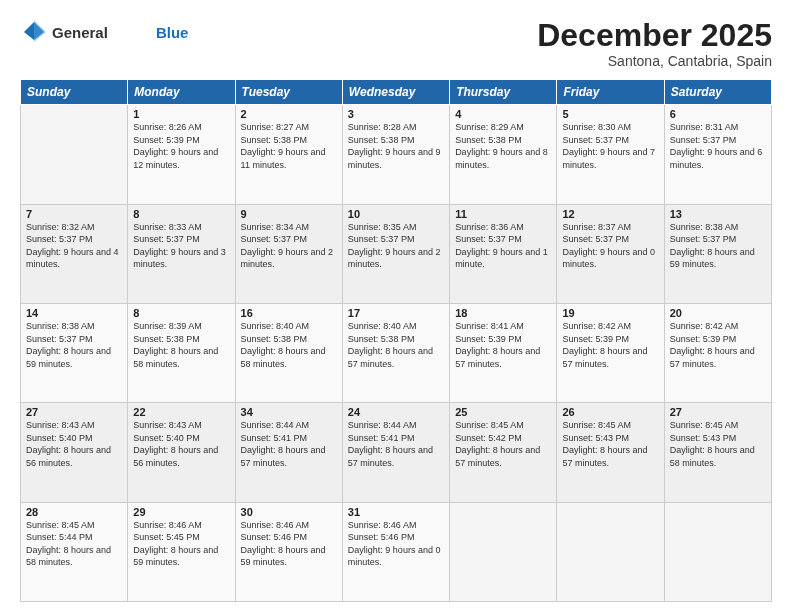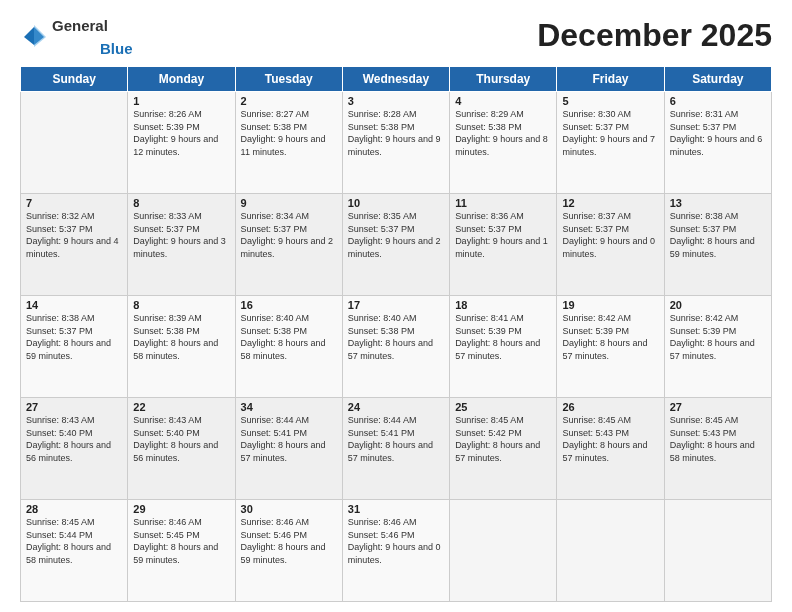--- a/index.html
+++ b/index.html
@@ -23,23 +23,22 @@
       justify-content: space-between;
       margin-bottom: 10px;
     }
     .logo {
       display: flex;
       align-items: center;
       gap: 4px;
     }
     .logo-text {
       display: flex;
-      flex-direction: column;
+      flex-direction: row;
       line-height: 1;
-      gap: 8px;
     }
     .logo-general {
       font-size: 15px;
       font-weight: bold;
       color: #333;
     }
     .logo-blue {
       font-size: 15px;
       font-weight: bold;
       color: #1a6fb5;
@@ -66,23 +65,24 @@
     .calendar-table {
       width: 100%;
       border-collapse: collapse;
       flex: 1;
     }
     .calendar-table thead tr th {
       background-color: #2266aa;
       color: #fff;
       font-size: 12px;
       font-weight: bold;
-      text-align: center;
+      text-align: left;
       padding: 5px 6px;
       border: 1px solid #fff;
+      font-style: italic;
     }
     .calendar-table tbody tr td {
       vertical-align: top;
       border: 1px solid #ccc;
       padding: 3px 5px;
       font-size: 9.5px;
       color: #333;
       width: calc(100% / 7);
       height: 88px;
       background: #fff;
@@ -119,20 +119,21 @@
         <polygon points="14,4 24,14 14,22 4,14" fill="#1a6fb5"></polygon>
         <polygon points="14,2 26,14 14,24" fill="#4fa3e0" opacity="0.5"></polygon>
       </svg>
       <div class="logo-text">
         <span class="logo-general">General</span>
         <span class="logo-blue">Blue</span>
       </div>
     </div>
     <div class="title-block">
       <div class="month-title">December 2025</div>
+      <div class="subtitle">Santona, Cantabria, Spain</div>
     </div>
   </div>
 
   <table class="calendar-table">
     <thead>
       <tr>
       <th>Sunday</th>
           <th>Monday</th>
           <th>Tuesday</th>
           <th>Wednesday</th>

